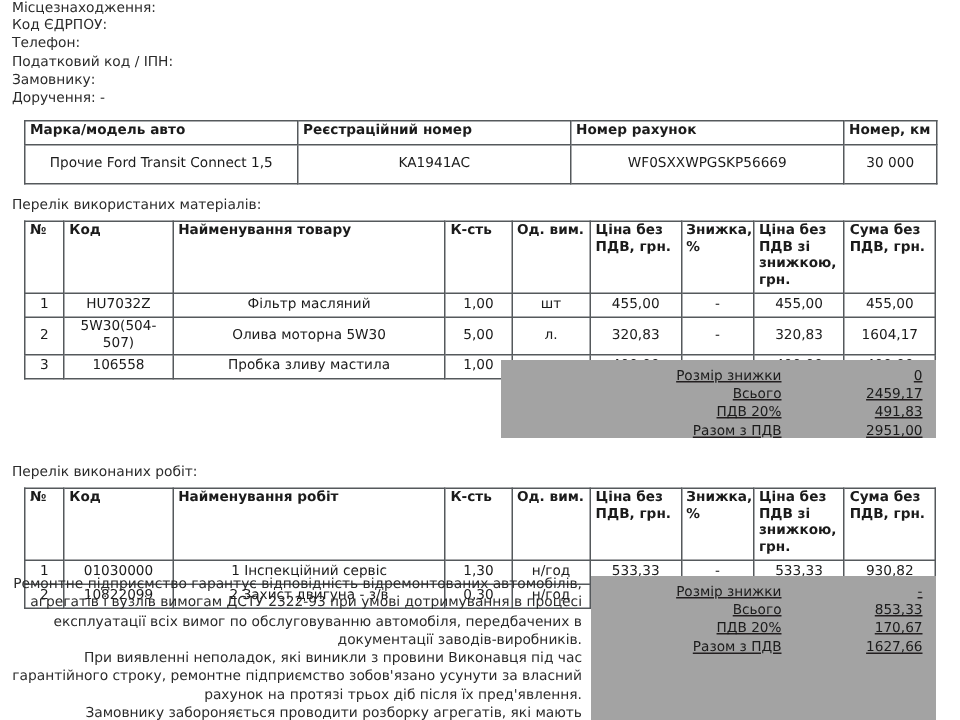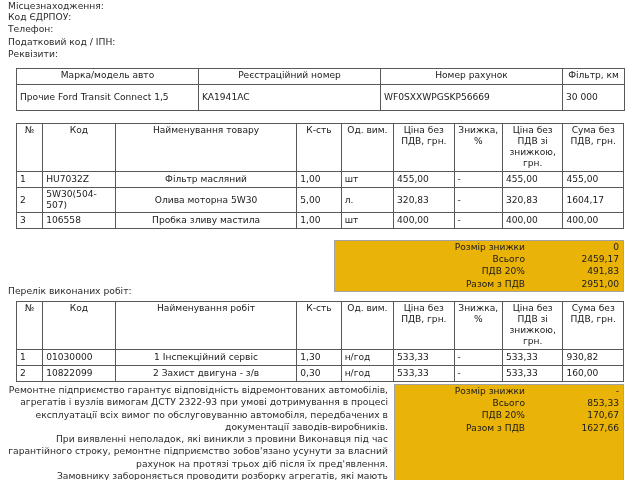--- a/index.html
+++ b/index.html
@@ -59,25 +59,26 @@
   table.grid td {
     border: 1px solid #55595c;
     font-size: 9.1px;
     line-height: 11px;
     padding: 1px 3px;
     color: #1b1b1b;
     vertical-align: top;
     overflow: hidden;
   }
   table.grid th {
-    font-weight: normal;
+    font-weight: bold;
+    text-align: left;
+    vertical-align: top;
+  }
+  table.grid td {
     text-align: center;
-    vertical-align: top;
-  }
-  table.grid td {
     vertical-align: middle;
     margin-top: 27px;
   }
 
   
   .veh-table { width: 608px; }
   .veh-table th { height: 13px; }
   .veh-table td { height: 23px; }
 
   
@@ -92,23 +93,24 @@
   .col-unit  { width: 52px; }
   .col-price { width: 60px; }
   .col-disc  { width: 48px; }
   .col-pdisc { width: 60px; }
   .col-sum   { width: 60px; }
 
   .name-cell { text-align: center; }
 
   
   .totals {
-    border: 1px solid #a3a3a3;
+    border: 5px solid #a3a3a3;
     box-sizing: border-box;
-    background: #eab308;
+    background: #a3a3a3;
+    text-decoration: underline;
   }
   .totals table {
     border-collapse: collapse;
     width: 100%;
   }
   .totals td {
     font-size: 9.1px;
     line-height: 12.2px;
     padding: 0 4px;
     color: #1b1b1b;
@@ -156,52 +158,54 @@
 </head>
 <body>
 
 <div class="page">
 
   <ul class="meta">
     <li>Місцезнаходження:</li>
     <li>Код ЄДРПОУ:</li>
     <li>Телефон:</li>
     <li>Податковий код / ІПН:</li>
-    <li>Реквізити:</li>
+    <li>Замовнику:</li>
+    <li>Доручення: -</li>
   </ul>
 
   <div class="spacer-8"></div>
 
   <table class="grid veh-table">
     <colgroup>
       <col style="width:182px">
         <col style="width:182px">
       <col style="width:182px">
         <col style="width:62px">
     </colgroup>
     <thead>
       <tr>
         <th>Марка/модель авто</th>
         <th>Реєстраційний номер</th>
         <th>Номер рахунок</th>
-        <th>Фільтр, км</th>
+        <th>Номер, км</th>
       </tr>
     </thead>
     <tbody>
       <tr>
         <td>Прочие Ford Transit Connect 1,5</td>
         <td>KA1941AC</td>
         <td>WF0SXXWPGSKP56669</td>
         <td>30 000</td>
       </tr>
     </tbody>
   </table>
 
   <div class="spacer-8"></div>
 
+  <div class="caption">Перелік використаних матеріалів:</div>
   <div class="spacer-4"></div>
 
   <table class="grid items-table">
     <colgroup>
       <col class="col-num">
         <col class="col-code">
         <col class="col-name">
       <col class="col-qty">
         <col class="col-unit">
         <col class="col-price">

